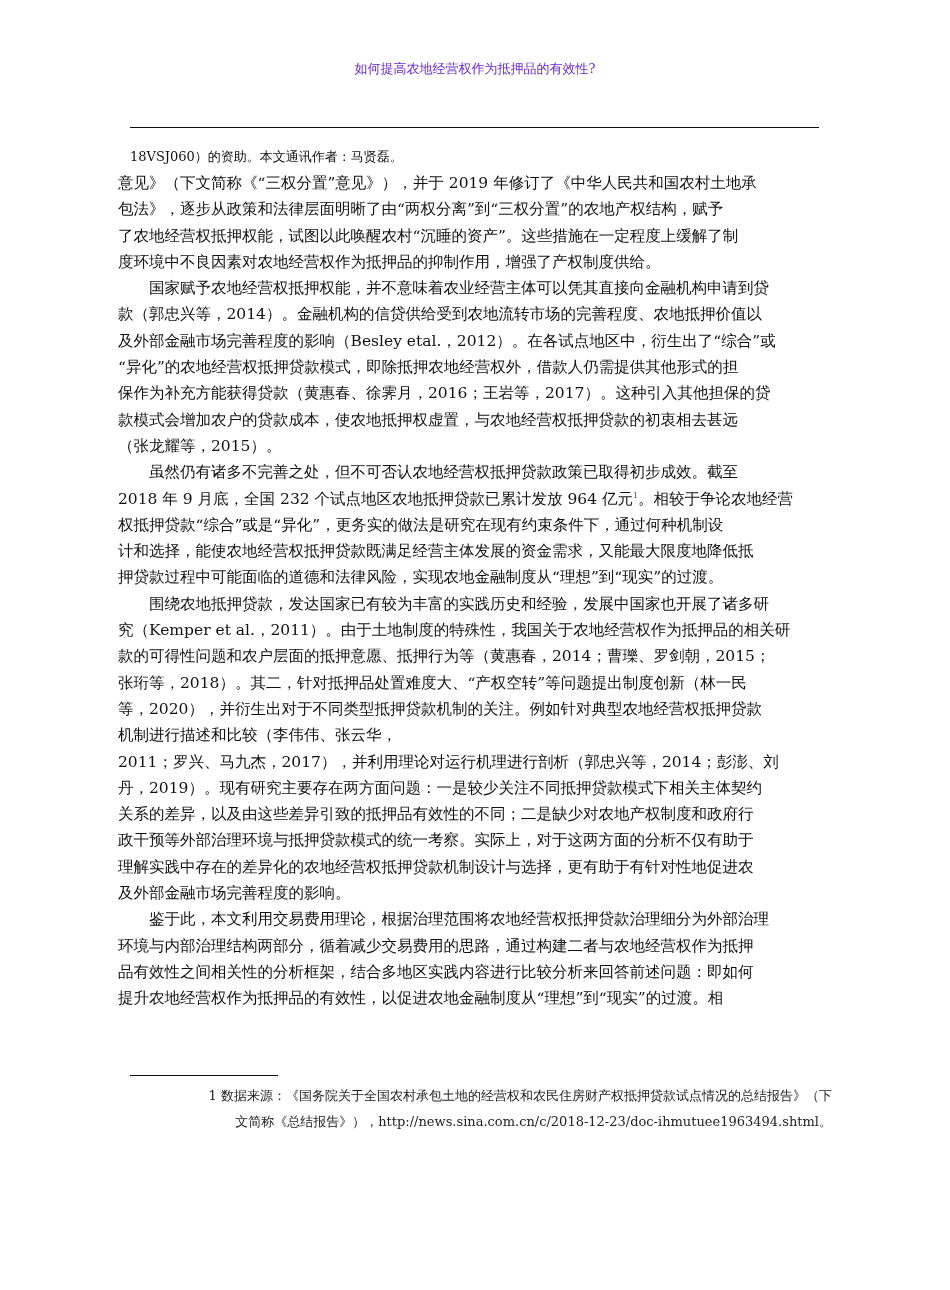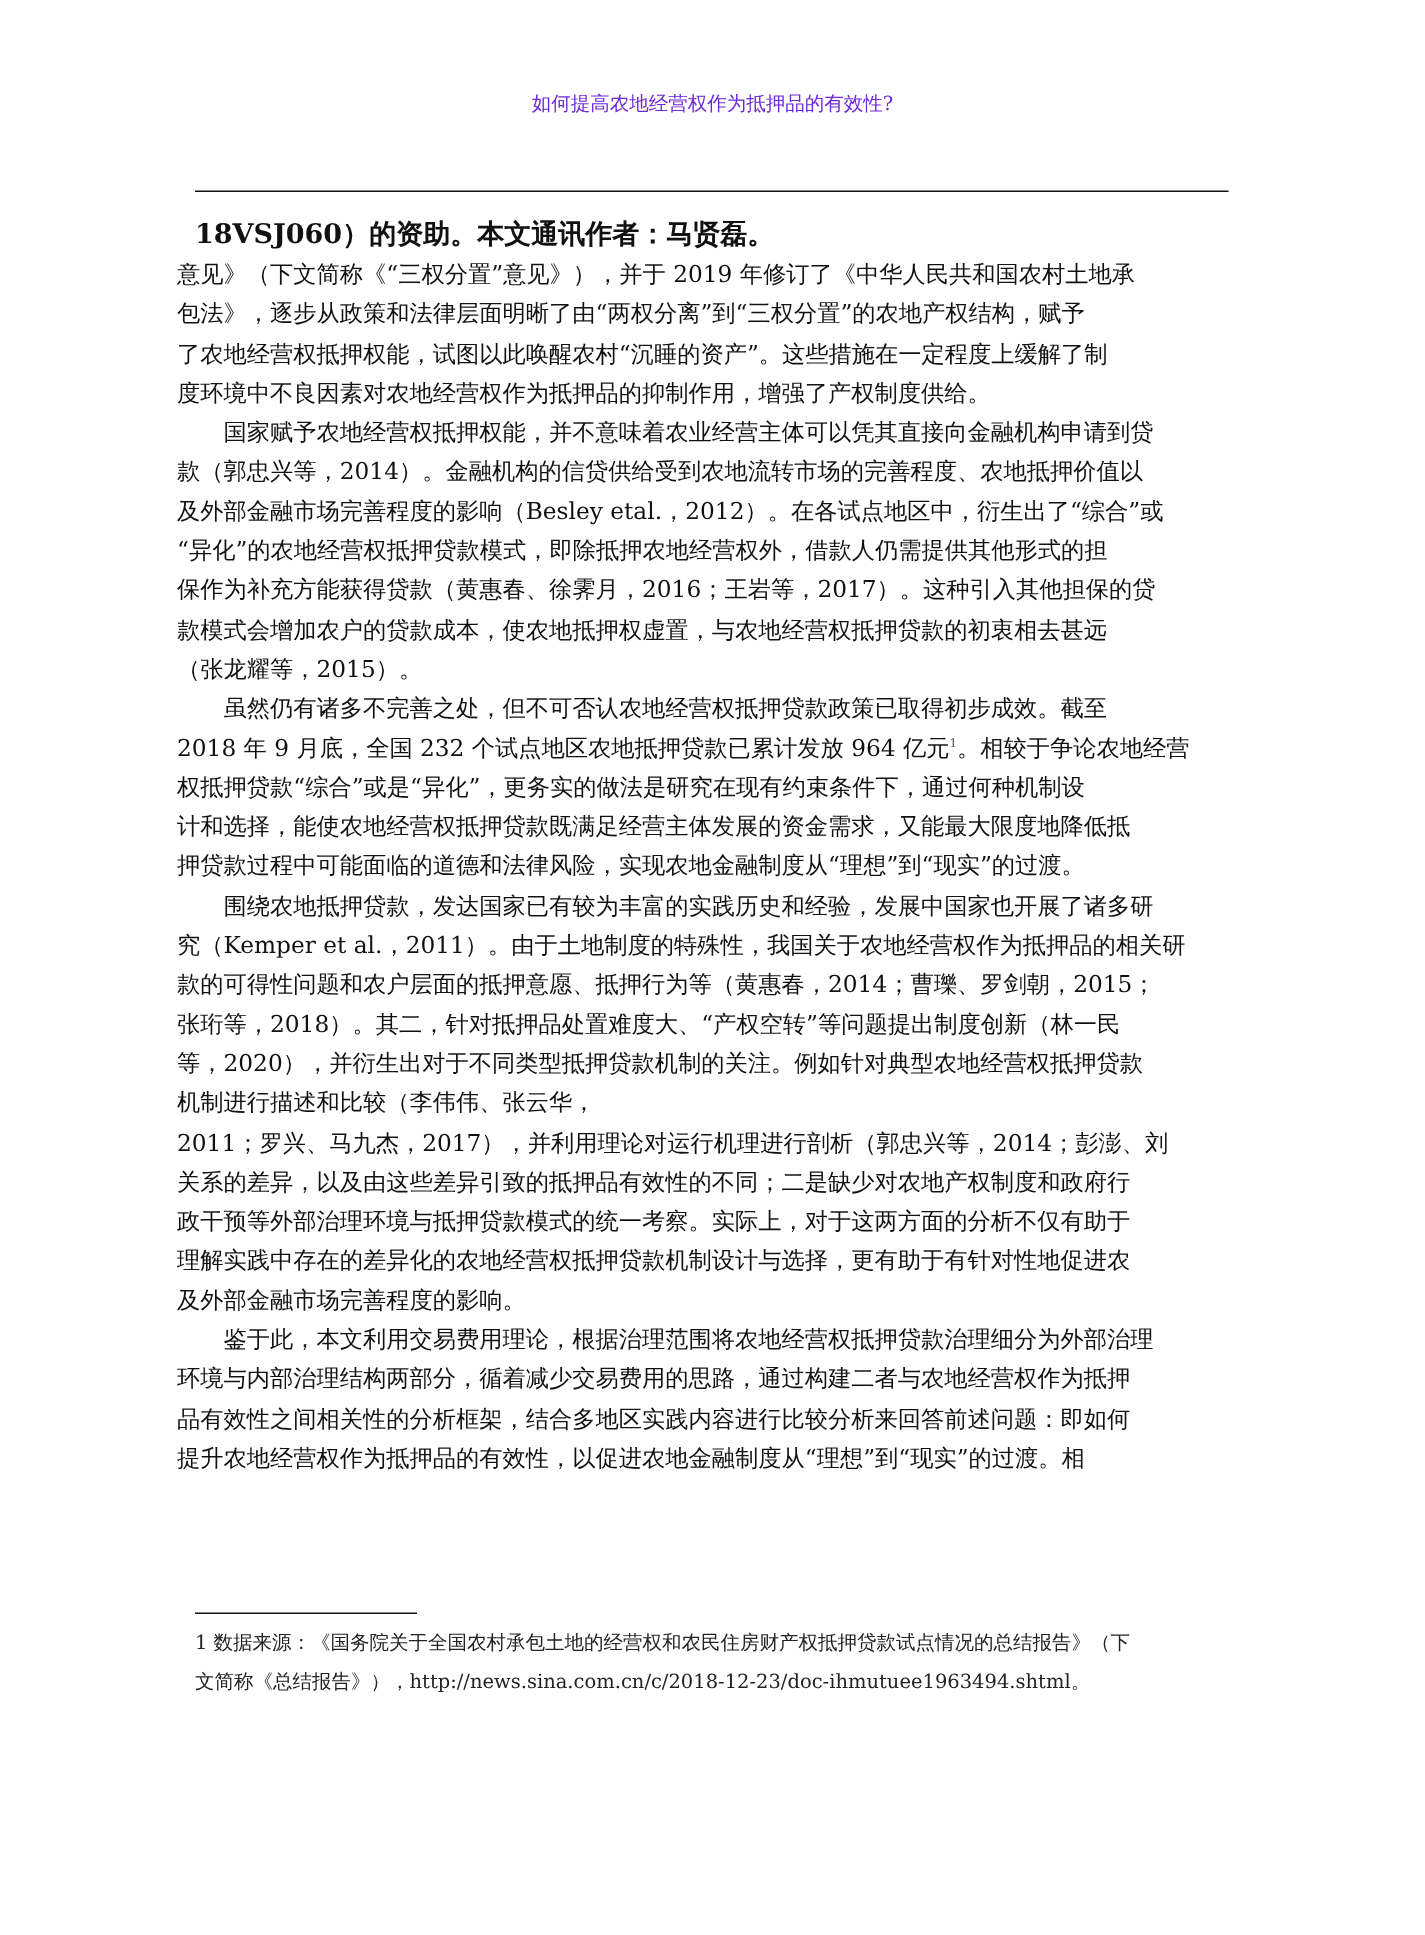--- a/index.html
+++ b/index.html
@@ -2,25 +2,25 @@
 <html><head>
 <meta charset="utf-8">
 <style>
   html, body { margin:0; padding:0; background:#ffffff; }
   body { width:950px; height:1290px; position:relative; overflow:hidden;
          font-family:"DejaVu Serif","Liberation Serif",serif; color:#111; }
   .running-head { position:absolute; top:60px; left:0; width:950px; text-align:center;
                   font-size:13px; color:#6d28d9; }
   .head-rule { position:absolute; top:127px; left:130px; width:689px; height:0;
                border-top:1.5px solid #111; }
-  .funding { position:absolute; top:148px; left:130px; font-size:18px; line-height:18px;font-weight:bold; }
+  .funding { position:absolute; top:148px; left:130px; font-size:13px; line-height:18px; }
   .body-text { position:absolute; top:170px; left:118px; width:702px; }
   .body-text p { margin:0; font-size:15.5px; line-height:26.3px; text-align:justify;
                  text-align-last:left; }
-  .line { display:block; white-space:nowrap; }
+  .line { display:block; white-space:nowrap;text-align:right; }
   .fn-rule { position:absolute; top:1075px; left:130px; width:148px; border-top:1px solid #111; }
   .footnote { position:absolute; top:1083px; left:130px; width:702px; font-size:13px;
               line-height:26px; color:#222; }
   sup.fnref { font-size:8px; vertical-align:super; line-height:0; color:#555; }
 </style>
 </head>
 <body>
 
 <div class="running-head">如何提高农地经营权作为抵押品的有效性?</div>
 <div class="head-rule"></div>
@@ -54,20 +54,21 @@
   </p>
 
   <p>
     <span class="line" style="padding-left:31px">围绕农地抵押贷款，发达国家已有较为丰富的实践历史和经验，发展中国家也开展了诸多研</span>
     <span class="line">究（Kemper et al.，2011）。由于土地制度的特殊性，我国关于农地经营权作为抵押品的相关研</span>
     <span class="line">款的可得性问题和农户层面的抵押意愿、抵押行为等（黄惠春，2014；曹瓅、罗剑朝，2015；</span>
     <span class="line">张珩等，2018）。其二，针对抵押品处置难度大、“产权空转”等问题提出制度创新（林一民</span>
     <span class="line">等，2020），并衍生出对于不同类型抵押贷款机制的关注。例如针对典型农地经营权抵押贷款</span>
     <span class="line">机制进行描述和比较（李伟伟、张云华，</span>
     <span class="line">2011；罗兴、马九杰，2017），并利用理论对运行机理进行剖析（郭忠兴等，2014；彭澎、刘</span>
+    <span class="line">丹，2019）。现有研究主要存在两方面问题：一是较少关注不同抵押贷款模式下相关主体契约</span>
     <span class="line">关系的差异，以及由这些差异引致的抵押品有效性的不同；二是缺少对农地产权制度和政府行</span>
     <span class="line">政干预等外部治理环境与抵押贷款模式的统一考察。实际上，对于这两方面的分析不仅有助于</span>
     <span class="line">理解实践中存在的差异化的农地经营权抵押贷款机制设计与选择，更有助于有针对性地促进农</span>
     <span class="line">及外部金融市场完善程度的影响。</span>
   </p>
 
   <p>
     <span class="line" style="padding-left:31px">鉴于此，本文利用交易费用理论，根据治理范围将农地经营权抵押贷款治理细分为外部治理</span>
     <span class="line">环境与内部治理结构两部分，循着减少交易费用的思路，通过构建二者与农地经营权作为抵押</span>
     <span class="line">品有效性之间相关性的分析框架，结合多地区实践内容进行比较分析来回答前述问题：即如何</span>

